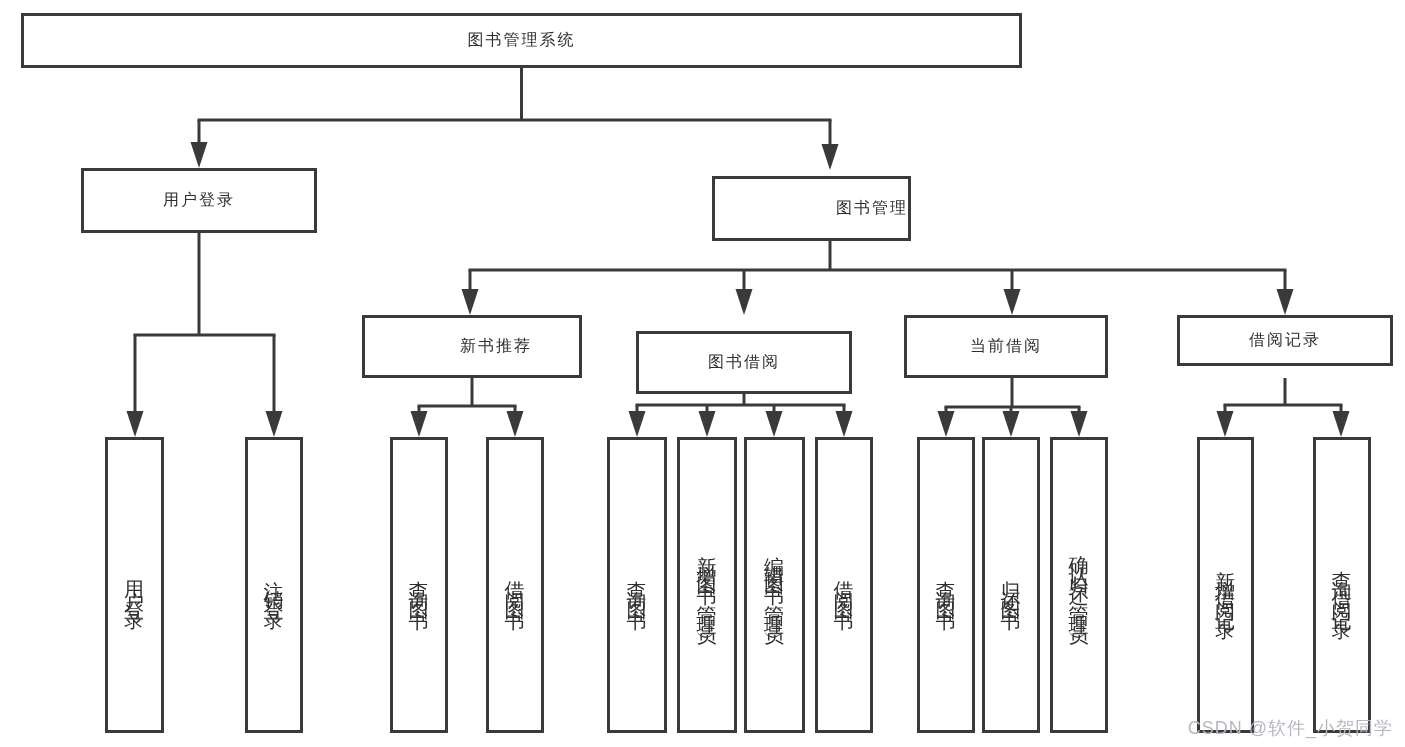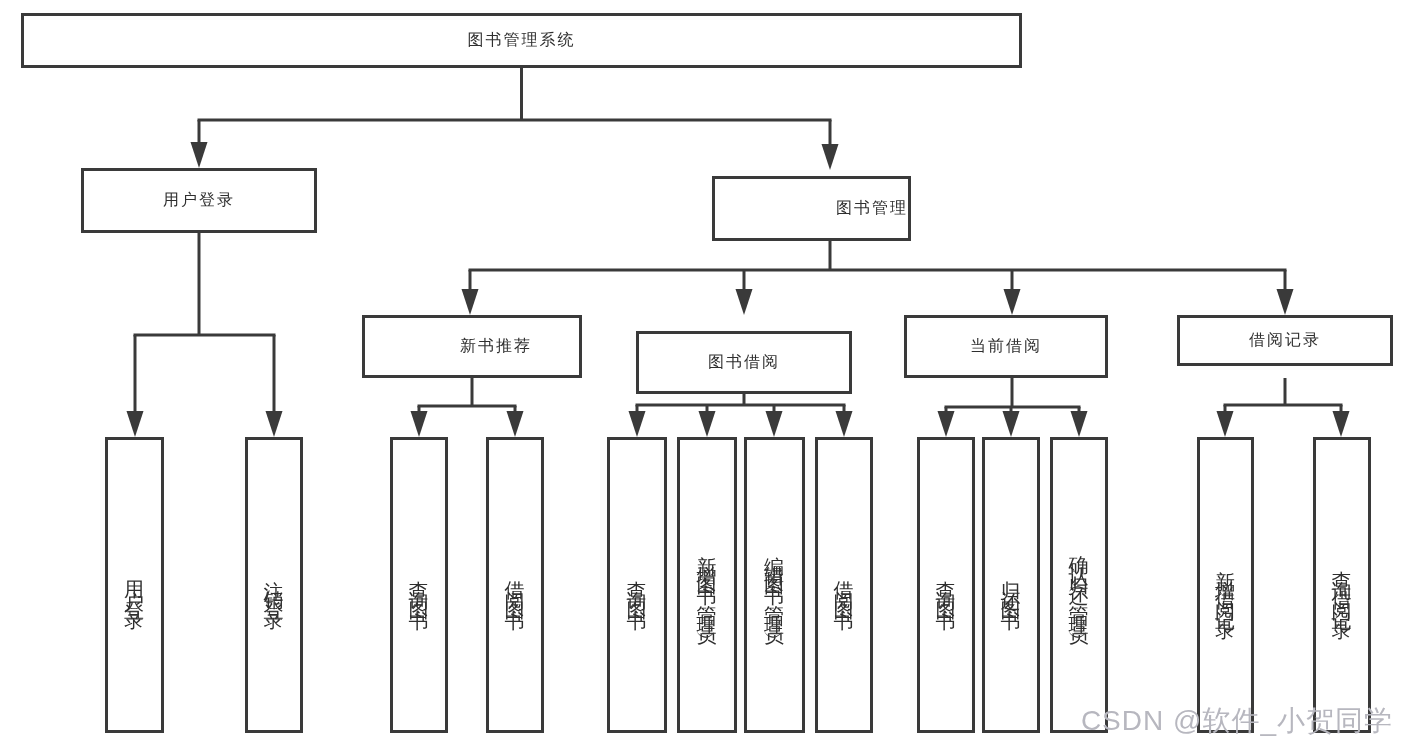--- a/index.html
+++ b/index.html
@@ -37,21 +37,21 @@
     text-orientation: mixed;
     font-size: 20px;
     letter-spacing: 10px;
     line-height: 1;
   }
   .node.v span { display: block; }
   .watermark {
     position: absolute;
     right: 12px;
     bottom: 7px;
-    font-size: 28px;
+    font-size: 18px;
     color: #b7b7bf;
     letter-spacing: 1px;
     white-space: nowrap;
   }
 </style>
 </head>
 <body>
 
 <div class="stage">
 

